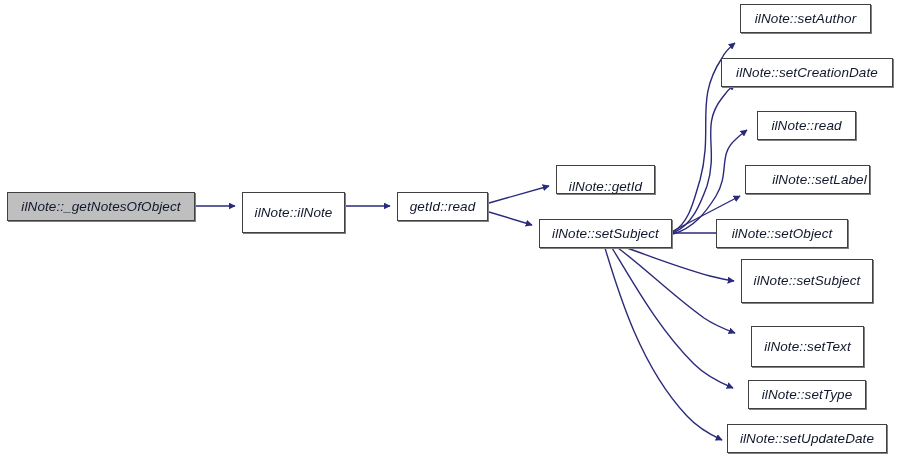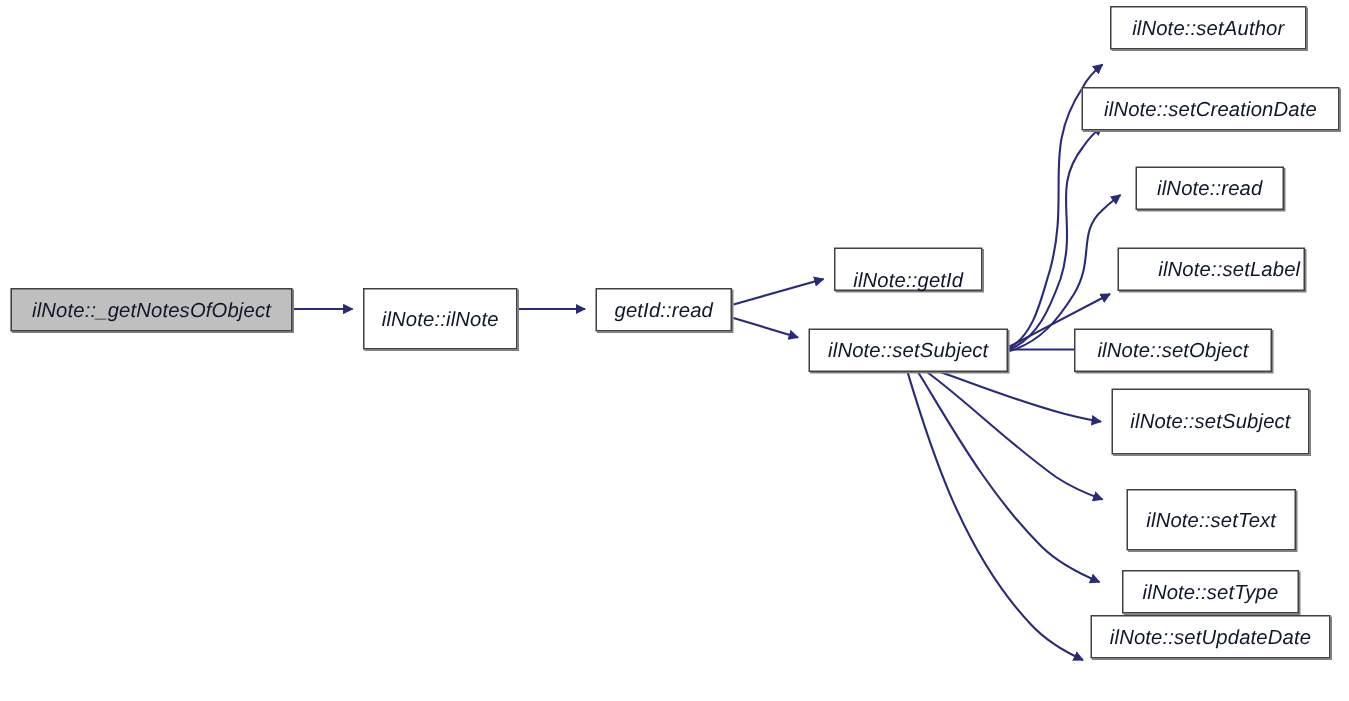--- a/index.html
+++ b/index.html
@@ -109,18 +109,18 @@
       </div>
       <div class="node" style="left: 741px; top: 259px; width: 132px; height: 44px;">
         <span class="node-label">ilNote::setSubject</span>
       </div>
       <div class="node" style="left: 751px; top: 326px; width: 113px; height: 41px;">
         <span class="node-label">ilNote::setText</span>
       </div>
       <div class="node" style="left: 748px; top: 380px; width: 118px; height: 29px; text-align: center;">
         <span class="node-label">ilNote::setType</span>
       </div>
-      <div class="node" style="left: 727px; top: 410px; width: 160px; height: 29px;">
+      <div class="node" style="left: 727px; top: 424px; width: 160px; height: 29px;">
         <span class="node-label">ilNote::setUpdateDate</span>
       </div>
     </div>
 
 </div>
 
 </body></html>

